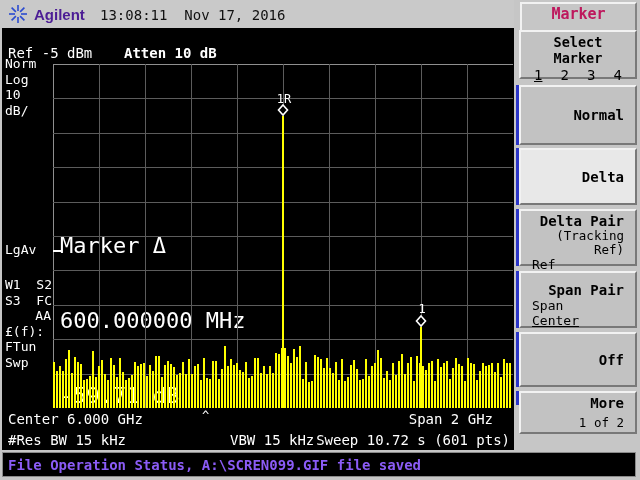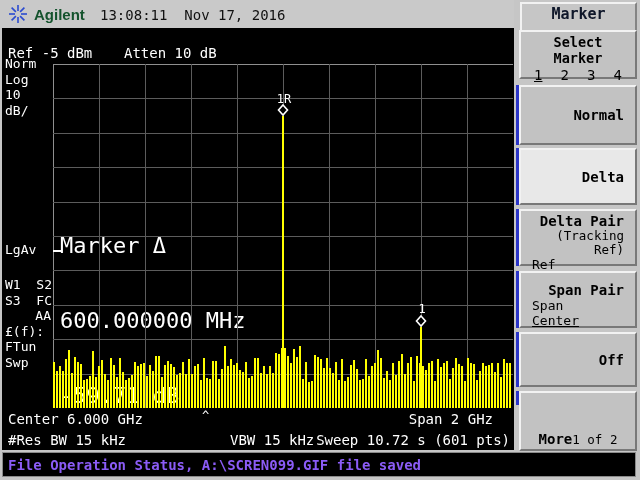--- a/index.html
+++ b/index.html
@@ -4,21 +4,21 @@
 <style>
   * { margin:0; padding:0; box-sizing:border-box; }
   html,body { width:640px; height:480px; }
   body {
     position:relative; background:#c6c6c6; overflow:hidden;
     font-family:"DejaVu Sans Mono", monospace;
   }
   
   .topbar { position:absolute; left:0; top:0; width:640px; height:28px; background:#c9c9c9; }
   .topbar .logo { position:absolute; left:8px; top:4px; width:20px; height:20px; }
-  .topbar .brand { position:absolute; left:34px; top:6px; font:bold 15px "Liberation Sans", sans-serif; color:#14532d; }
+  .topbar .brand { position:absolute; left:34px; top:6px; font:bold 15px "Liberation Sans", sans-serif; color:#4c1d95; }
   .topbar .clock { position:absolute; left:100px; top:7px; font:14px "DejaVu Sans Mono", monospace; color:#111; white-space:pre; }
 
   
   .screen { position:absolute; left:2px; top:28px; width:512px; height:422px; background:#000;padding-left:6px; }
   .txt { position:absolute; color:#fff; white-space:pre; font:14px/16px "DejaVu Sans Mono", monospace; }
   .readout { position:absolute; right:2px; top:1px; text-align:right; color:#fff;
              font:15px/16px "DejaVu Sans Mono", monospace; white-space:pre; }
   .leftcol { position:absolute; left:3px; width:46px; color:#fff; }
   .leftcol div { font:13px/15.5px "DejaVu Sans Mono", monospace; white-space:pre; }
   .leftcol .right { text-align:right; }
@@ -27,21 +27,21 @@
   .grat-wrap { position:absolute; left:51px; top:36px; width:460px; height:344px; }
   .grat-wrap svg { position:absolute; left:0; top:0; }
   .mklabel { position:absolute; transform:translateX(-50%); color:#fff;
              font:12px/12px "DejaVu Sans Mono", monospace; }
   .caret { position:absolute; color:#fff; font:12px/12px "DejaVu Sans Mono", monospace; }
 
   
   .menu { position:absolute; left:514px; top:0; width:126px; height:452px; background:#c6c6c6; }
   .menu-title { position:absolute; left:6px; right:3px; top:2px; height:33px;
       background:#c6c6c6; border:2px solid; border-color:#f2f2f2 #848484 #848484 #f2f2f2;
-      text-align:center; font:bold 15px/20px "DejaVu Sans Mono", monospace; color:#0f172a; }
+      text-align:center; font:bold 15px/20px "DejaVu Sans Mono", monospace; color:#be185d; }
   .skey { position:absolute; left:5px; right:3px; background:#c2c2c2; color:#000;
       border:2px solid; border-color:#f2f2f2 #787878 #787878 #f2f2f2;
       font:bold 14px/16px "DejaVu Sans Mono", monospace; padding:2px 11px; cursor:pointer; }
   .skey.active { background:#e8e8e8; }
   .skey.blue::before { content:""; position:absolute; left:-5px; top:-2px; bottom:-2px;
       width:3px; background:#2b35c8; }
   .skey.bluecorner::before { content:""; position:absolute; left:-5px; top:-2px;
       height:14px; width:3px; background:#2b35c8; }
   .skey .r { text-align:right; }
   .skey .sub { font:12.5px/14px "DejaVu Sans Mono", monospace; font-weight:normal; text-align:right; }
@@ -74,21 +74,21 @@
         <line x1="7.9" y1="12.1" x2="3.6" y2="16.4"></line>
     </g>
   </svg>
   <span class="brand">Agilent</span>
   <span class="clock">13:08:11  Nov 17, 2016</span>
 </div>
 
 <div class="screen">
 
   <span class="txt" style="left:6px; top:17px;">Ref -5 dBm</span>
-  <span class="txt" style="left:122px; top:17px;">Atten 10 dB</span>
+  <span class="txt" style="left:122px; top:17px;font-weight:bold;">Atten 10 dB</span>
 
 
   <div class="leftcol" style="top:28px;">
     <div>Norm</div>
     <div>Log</div>
     <div>10</div>
     <div>dB/</div>
   </div>
 
   <div class="leftcol" style="top:214px;">
@@ -340,21 +340,21 @@
     <div class="row">
       <span>Span</span>
       <span class="u">Center</span>
     </div>
   </div>
 
   <div class="skey blue vcenter" style="top:332px; height:55px;">
     <span>Off</span>
   </div>
 
-  <div class="skey bluecorner" style="top:391px; height:60px; display:flex; flex-direction:row; justify-content:center; align-items:flex-end;">
+  <div class="skey bluecorner" style="top:391px; height:43px; display:flex; flex-direction:column; justify-content:space-between; align-items:flex-end;">
     <div>More</div>
     <div class="sub">1 of 2</div>
   </div>
 </div>
 
 <div class="statusbar">
   <span>File Operation Status, A:\SCREN099.GIF file saved</span>
 </div>
 
 </body></html>

